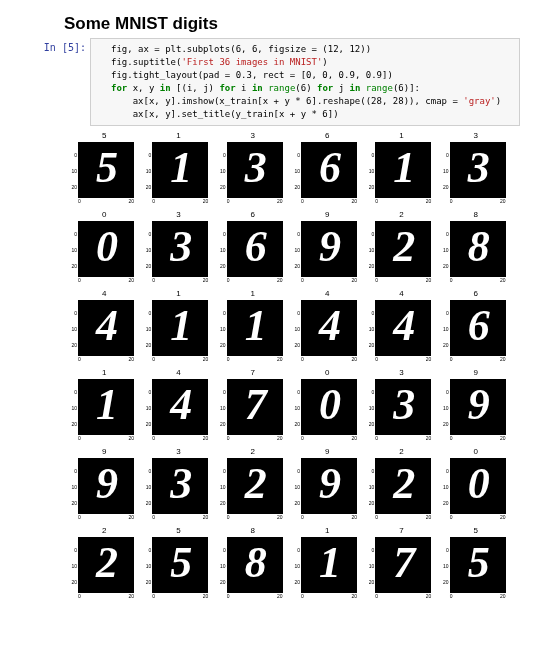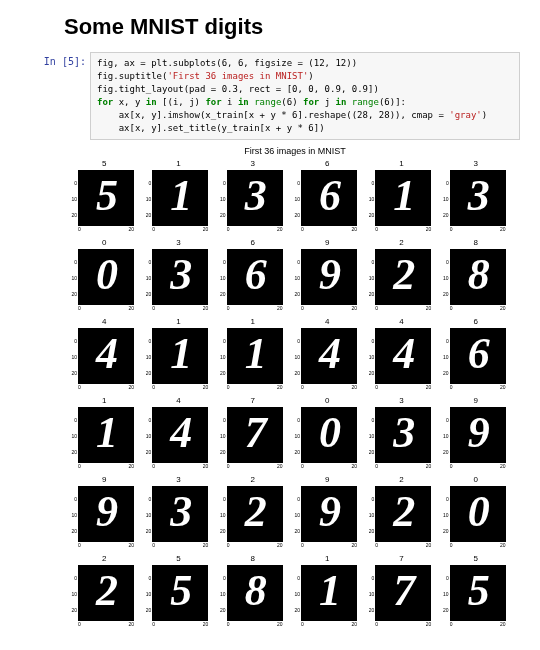--- a/index.html
+++ b/index.html
@@ -5,44 +5,44 @@
   body {
     margin: 0;
     padding: 10px 20px;
     font-family: -apple-system, BlinkMacSystemFont, "Segoe UI", Helvetica, Arial, sans-serif;
     background: #fff;
     color: #000;
     width: 540px;
     box-sizing: border-box;
   }
   h2.heading {
-    font-size: 22px;
+    font-size: 17px;
     font-weight: 700;
-    margin: 4px 0 12px 44px;
+    margin: 4px 0 4px 44px;
   }
   .cell {
     display: flex;
     align-items: flex-start;
     gap: 4px;
   }
   .prompt {
     font-family: "SFMono-Regular", Consolas, "DejaVu Sans Mono", monospace;
     font-size: 10px;
     color: #303F9F;
     white-space: nowrap;
     min-width: 46px;
     text-align: right;
     padding-top: 4px;
     margin-left: 20px;
   }
   .code-input {
     flex: 1;
     background: #f7f7f7;
     border: 1px solid #cfcfcf;
-    padding: 4px 6px;
+    padding: 4px 20px;
     font-family: "SFMono-Regular", Consolas, "DejaVu Sans Mono", monospace;
     font-size: 9px;
     line-height: 1.45;
     white-space: pre;
     overflow: hidden;
   }
   .tok-builtin { color: #008000; }
   .tok-str     { color: #ba2121; }
   .tok-kw      { color: #008000; font-weight: bold; }
   .tok-num     { }
@@ -128,21 +128,20 @@
   <div class="prompt">In [5]:</div>
   <div class="code-input"><span>fig, ax = plt.subplots(</span><span class="tok-num">6</span><span>, </span><span class="tok-num">6</span><span>, figsize = (</span><span class="tok-num">12</span><span>, </span><span class="tok-num">12</span><span>))</span>
 <span>fig.suptitle(</span><span class="tok-str">'First 36 images in MNIST'</span><span>)</span>
 <span>fig.tight_layout(pad = </span><span class="tok-num">0.3</span><span>, rect = [</span><span class="tok-num">0</span><span>, </span><span class="tok-num">0</span><span>, </span><span class="tok-num">0.9</span><span>, </span><span class="tok-num">0.9</span><span>])</span>
 <span class="tok-kw">for</span><span> x, y </span><span class="tok-kw">in</span><span> [(i, j) </span><span class="tok-kw">for</span><span> i </span><span class="tok-kw">in</span><span> </span><span class="tok-builtin">range</span><span>(</span><span class="tok-num">6</span><span>) </span><span class="tok-kw">for</span><span> j </span><span class="tok-kw">in</span><span> </span><span class="tok-builtin">range</span><span>(</span><span class="tok-num">6</span><span>)]:</span>
 <span>    ax[x, y].imshow(x_train[x + y * </span><span class="tok-num">6</span><span>].reshape((</span><span class="tok-num">28</span><span>, </span><span class="tok-num">28</span><span>)), cmap = </span><span class="tok-str">'gray'</span><span>)</span>
 <span>    ax[x, y].set_title(y_train[x + y * </span><span class="tok-num">6</span><span>])</span></div>
 </div>
 
 <div class="output-area">
-  <div class="fig-title">First 36 images in MNIST</div>
   <div class="grid" id="grid">
       <div class="subplot">
         <div class="sub-title">5</div>
         <div style="position: relative;">
           <div class="yticks">
             <span>0</span>
             <span>10</span>
             <span>20</span>
           </div>
           <div class="img-box">

